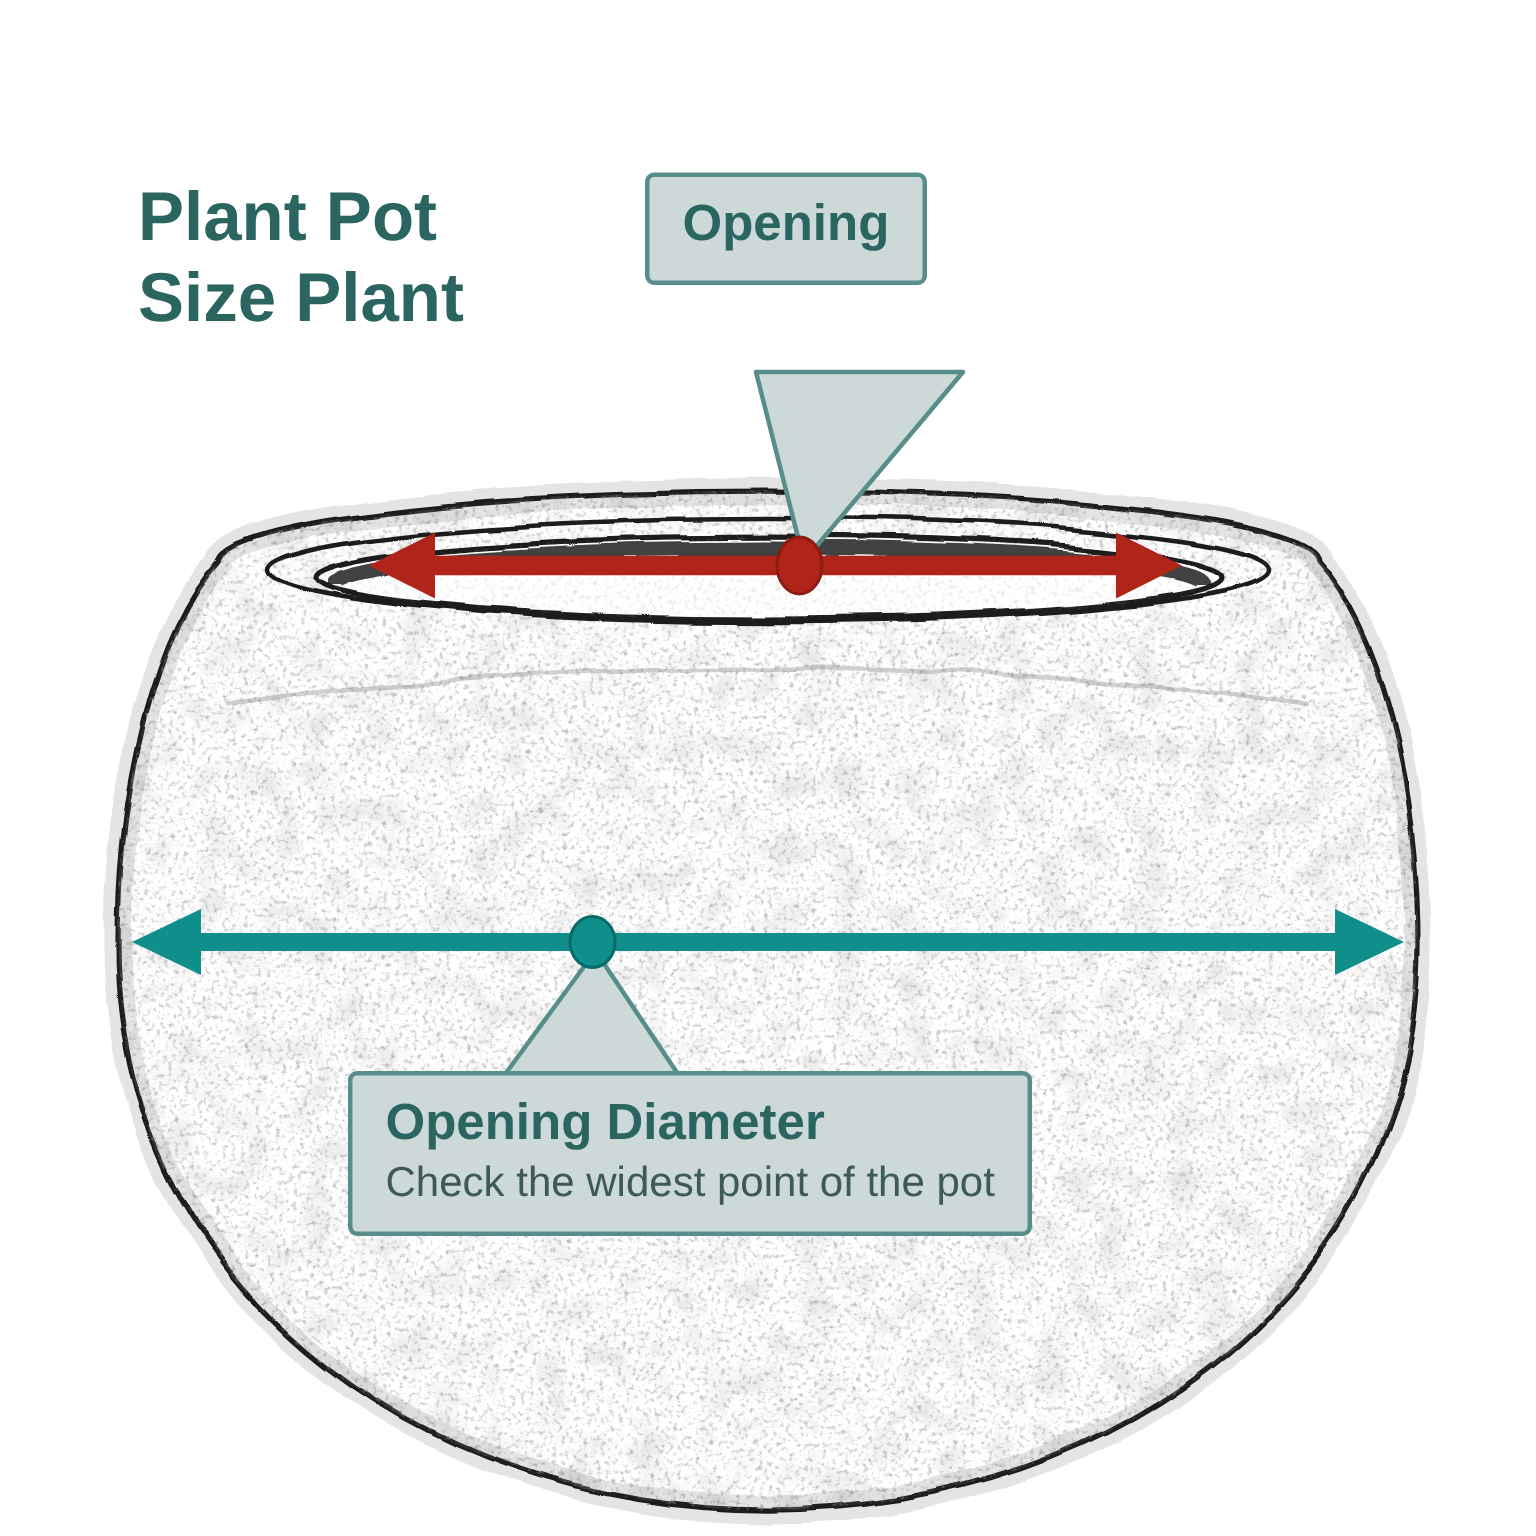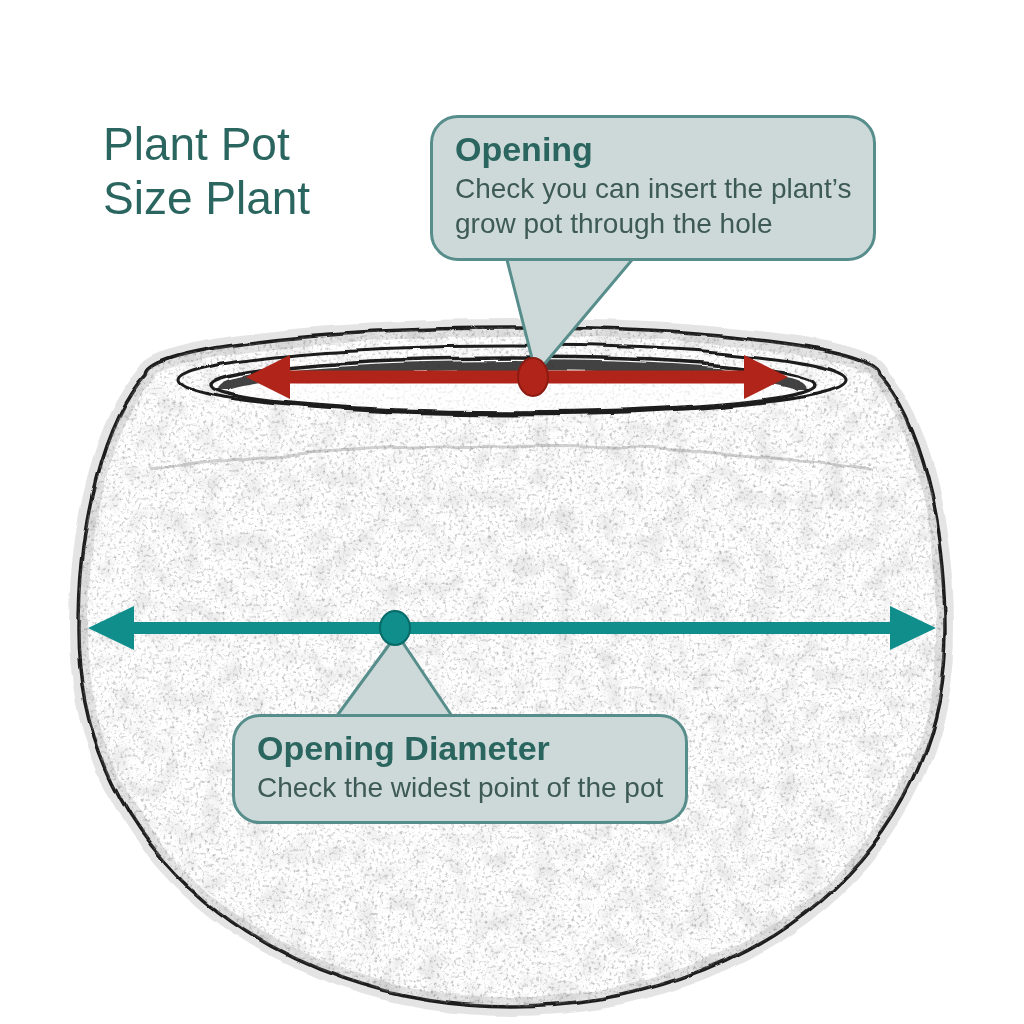--- a/index.html
+++ b/index.html
@@ -6,31 +6,31 @@
   html, body { background:#ffffff; }
   #stage {
     position:relative;
     width:1024px; height:1024px;
     background:var(--background,#ffffff);
     overflow:hidden;
     font-family:"Liberation Sans", sans-serif;
   }
   #art { position:absolute; left:0; top:0; }
   .title {
-    position:absolute; left:103px; top:118px;
-    font-size:46px; font-weight:400;
+    position:absolute; left:92px; top:118px;
+    font-size:46px; font-weight:700;
     color:var(--title-teal,#2b655f);
     line-height:1.17;
   }
   .title span { display:block; }
   .callout {
     position:absolute;
     background:var(--callout-bg,#cdd9d9);
     border:3px solid var(--callout-border,#578e8c);
-    border-radius:28px;
+    border-radius:6px;
     padding:10px 22px 16px 22px;
     width:max-content;
   }
   .callout-heading {
     font-size:34px; font-weight:700;
     color:var(--callout-heading,#2b655f);
     line-height:1.25;
   }
   .callout-body {
     font-size:28px;
@@ -100,24 +100,20 @@
     </g>
   </svg>
 
   <h1 class="title">
     <span>Plant Pot</span>
     <span>Size Plant</span>
   </h1>
 
   <div class="callout callout-opening">
     <div class="callout-heading">Opening</div>
-    <div class="callout-body">
-      <span>Check you can insert the plant’s</span>
-      <span>grow pot through the hole</span>
-    </div>
   </div>
 
   <div class="callout callout-external">
     <div class="callout-heading">Opening Diameter</div>
     <div class="callout-body">
       <span>Check the widest point of the pot</span>
     </div>
   </div>
 
 </div>

